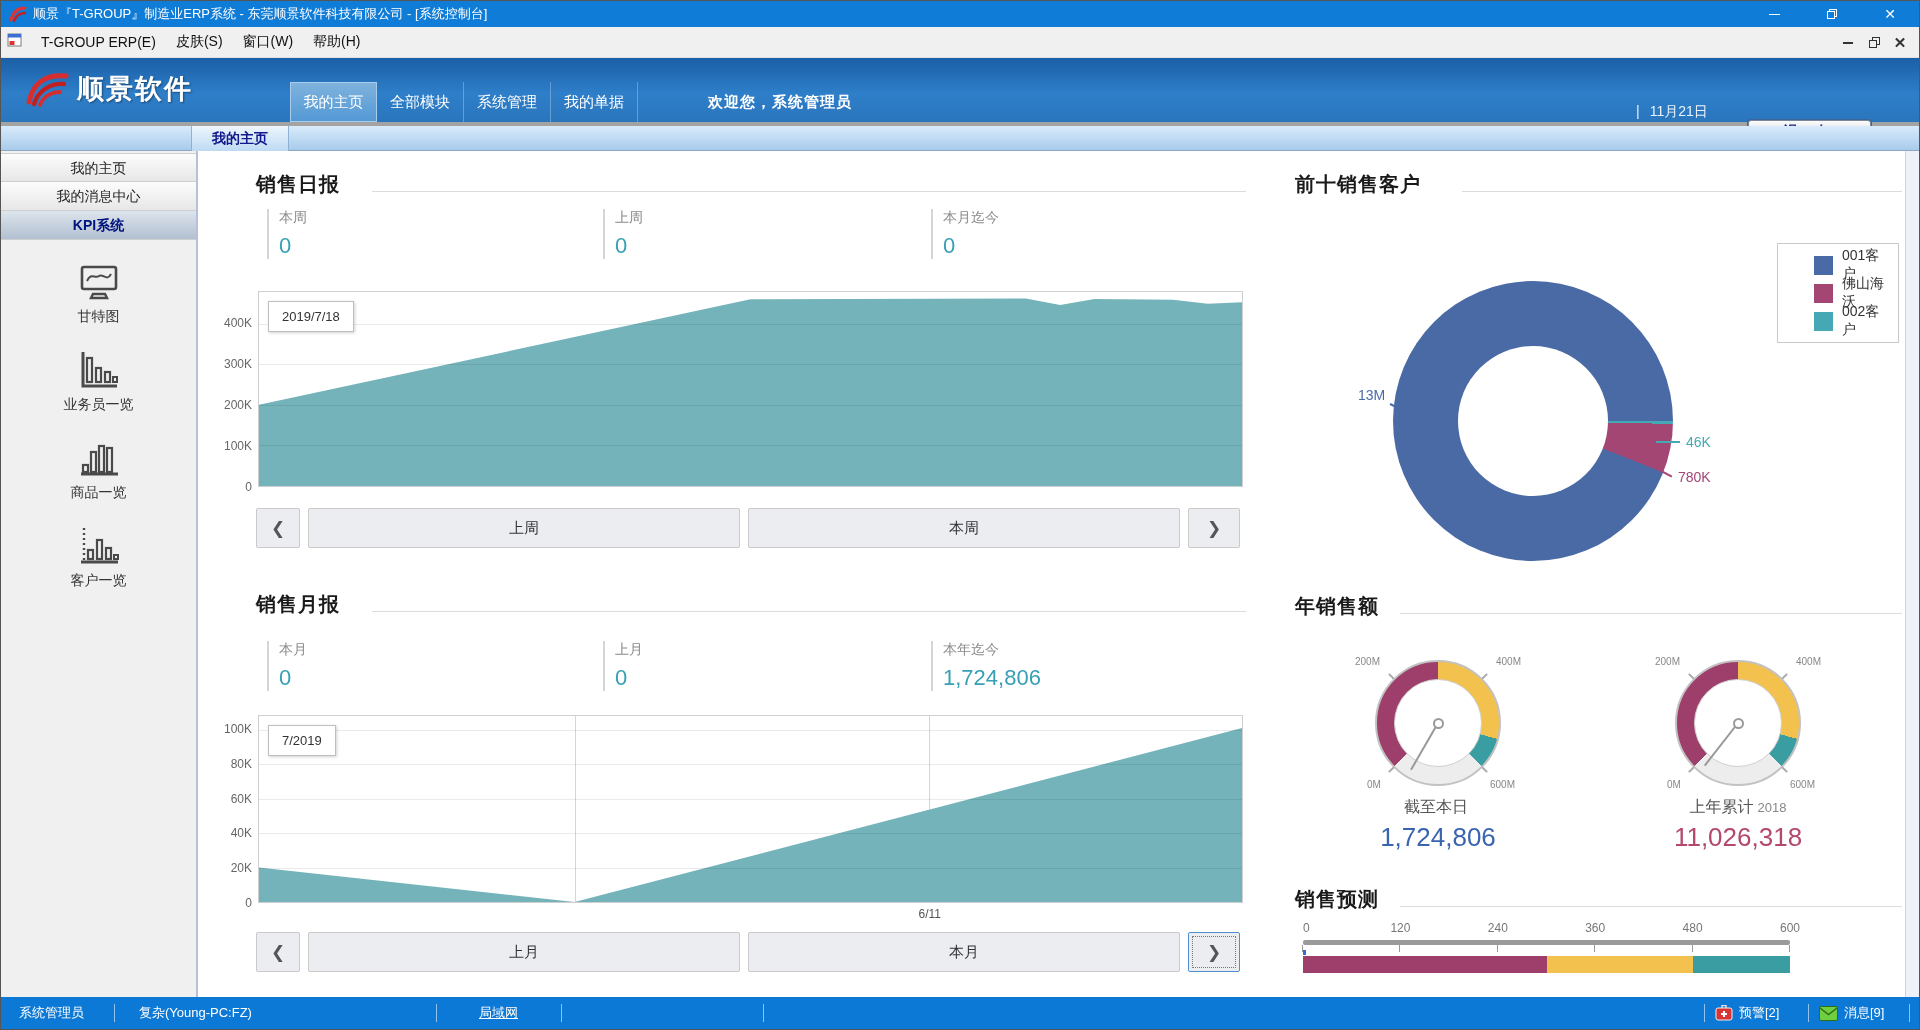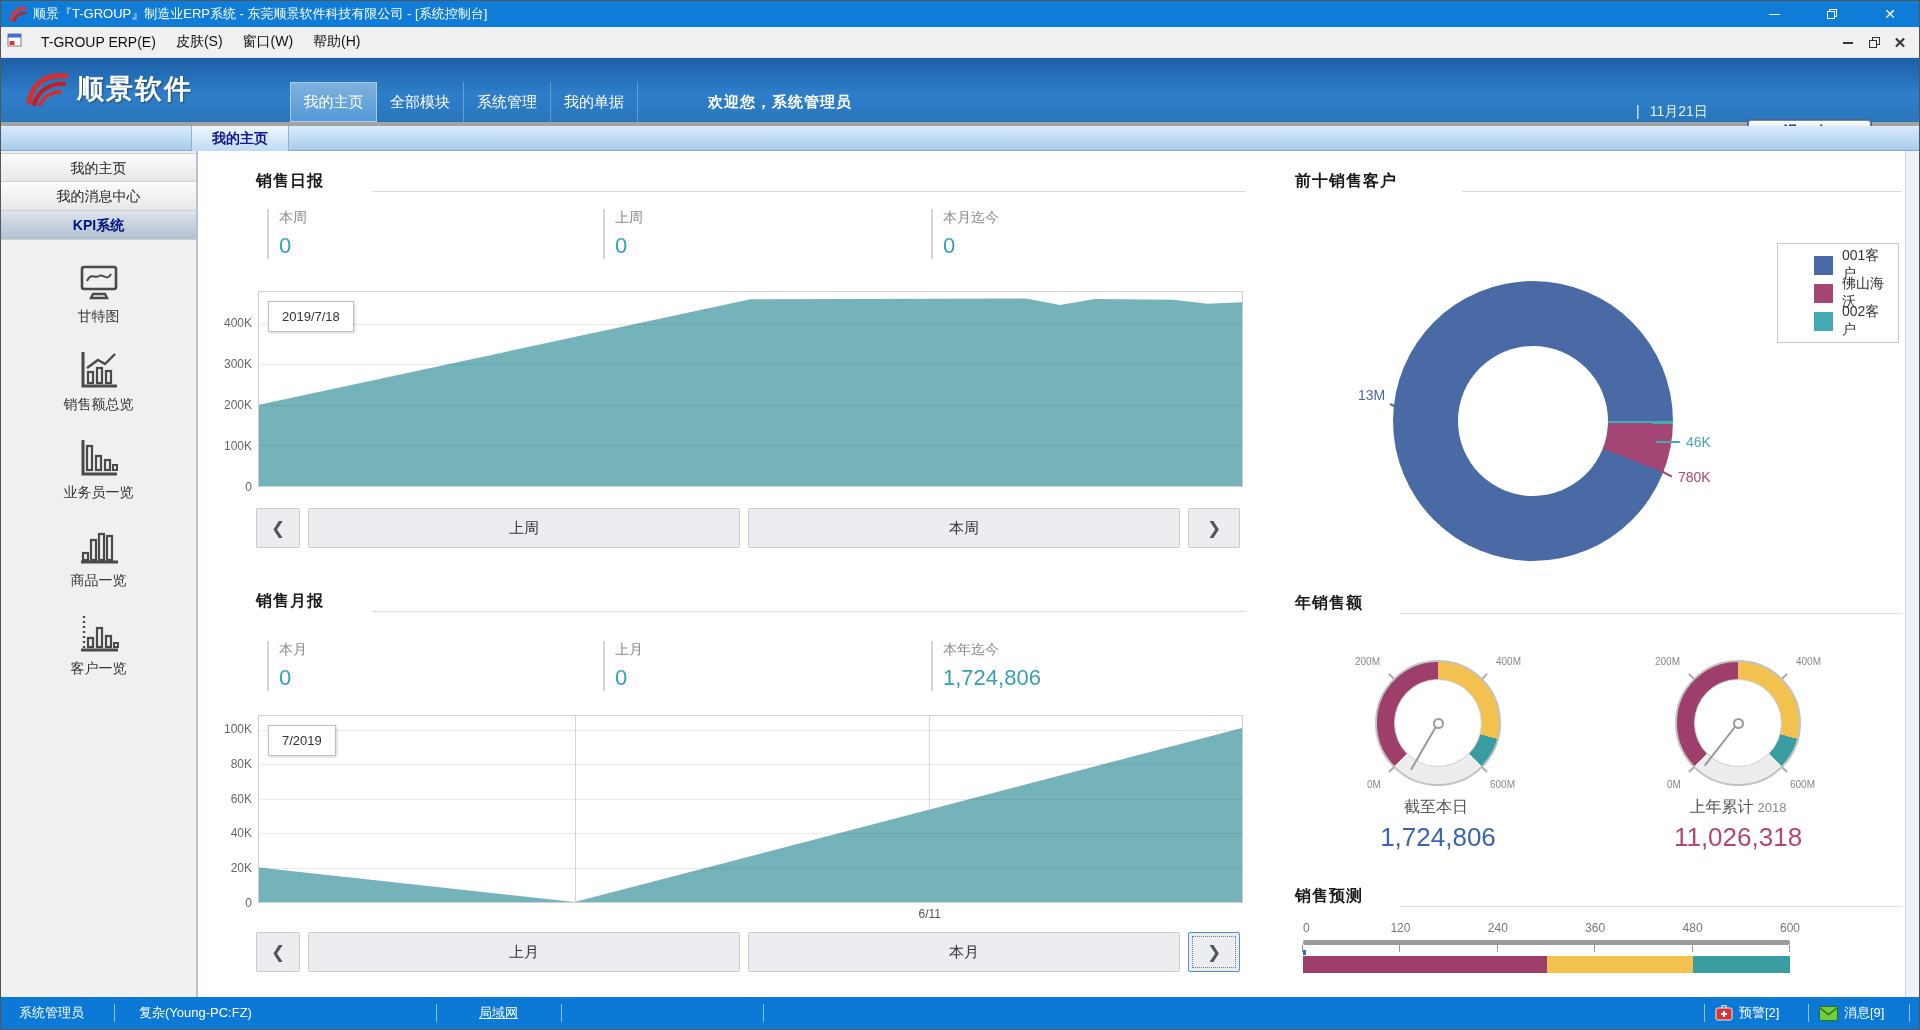--- a/index.html
+++ b/index.html
@@ -61,21 +61,21 @@
   .kpi-item .kicon { height:44px; display:flex; align-items:center; justify-content:center; }
   .kpi-item .klabel { font-size:14px; color:#333; margin-top:4px; }
   .designed { position:absolute; left:2px; right:2px; bottom:4px; height:58px; background:linear-gradient(180deg,#82b2dd,#5d96c9); padding:7px 12px 0 14px; }
   .designed .d1 { color:#fff; font-style:italic; font-weight:bold; font-size:15px; }
   .designed .d2 { color:#e9f5ff; font-style:italic; font-size:14px; text-align:right; margin-top:3px; }
 
   
   .content { position:absolute; left:199px; top:0; right:14px; bottom:0; background:#fff; }
   .vscroll { position:absolute; right:0; top:0; width:14px; height:100%; background:#eef2f8; border-left:1px solid #ccd4e0; }
 
-  .sec-title { position:absolute; font-size:16px; font-weight:bold; color:#1a1a1a; letter-spacing:1px; }
+  .sec-title { position:absolute; font-size:20px; font-weight:bold; color:#1a1a1a; letter-spacing:1px; }
   .sec-hr { position:absolute; height:1px; background:#dcdcdc; }
 
   .stat { position:absolute; border-left:2px solid #d5d5d5; padding-left:10px; width:240px; }
   .stat .slabel { font-size:14px; color:#8a8a8a; }
   .stat .svalue { font-size:22px; color:#37a0b5; margin-top:6px; }
 
   .plot-wrap { position:absolute; }
   .plot { position:absolute; left:0; top:0; width:100%; height:100%; background:#fff; border:1px solid #cfcfcf; overflow:hidden; }
   .plot svg { position:absolute; left:0; top:0; width:100%; height:100%; }
   .hgrid { position:absolute; left:0; width:100%; height:1px; background:rgba(0,0,0,.08); }
@@ -234,32 +234,20 @@
                 <path d="M9 18 C13 9,17 16,21 13 S29 19,33 11" fill="none" stroke="#4a4a4a" stroke-width="2"></path>
                 <path d="M15 31 L27 31 L29 35 L13 35 Z" fill="none" stroke="#4a4a4a" stroke-width="2.4"></path>
               </svg>
           </span>
           <span class="klabel">甘特图</span>
         </div>
         <div class="kpi-item">
           <span class="kicon">
             <svg width="44" height="40" viewBox="0 0 44 40">
                 <path d="M6 2 L6 36 L40 36" stroke="#4a4a4a" stroke-width="3" fill="none"></path>
-                <rect x="11" y="22" width="5" height="11" fill="none" stroke="#4a4a4a" stroke-width="2.2"></rect>
-                <rect x="20" y="18" width="5" height="15" fill="none" stroke="#4a4a4a" stroke-width="2.2"></rect>
-                <rect x="29" y="21" width="5" height="12" fill="none" stroke="#4a4a4a" stroke-width="2.2"></rect>
-                <path d="M10 18 L21 10 L28 14 L38 4" stroke="#4a4a4a" stroke-width="2.4" fill="none"></path>
-              </svg>
-          </span>
-          <span class="klabel">销售额总览</span>
-        </div>
-        <div class="kpi-item">
-          <span class="kicon">
-            <svg width="44" height="40" viewBox="0 0 44 40">
-                <path d="M6 2 L6 36 L40 36" stroke="#4a4a4a" stroke-width="3" fill="none"></path>
                 <rect x="10" y="8" width="5" height="24" fill="none" stroke="#4a4a4a" stroke-width="2.2"></rect>
                 <rect x="19" y="18" width="5" height="14" fill="none" stroke="#4a4a4a" stroke-width="2.2"></rect>
                 <rect x="28" y="22" width="5" height="10" fill="none" stroke="#4a4a4a" stroke-width="2.2"></rect>
                 <rect x="36" y="27" width="4" height="5" fill="none" stroke="#4a4a4a" stroke-width="2"></rect>
               </svg>
           </span>
           <span class="klabel">业务员一览</span>
         </div>
         <div class="kpi-item">
           <span class="kicon">

